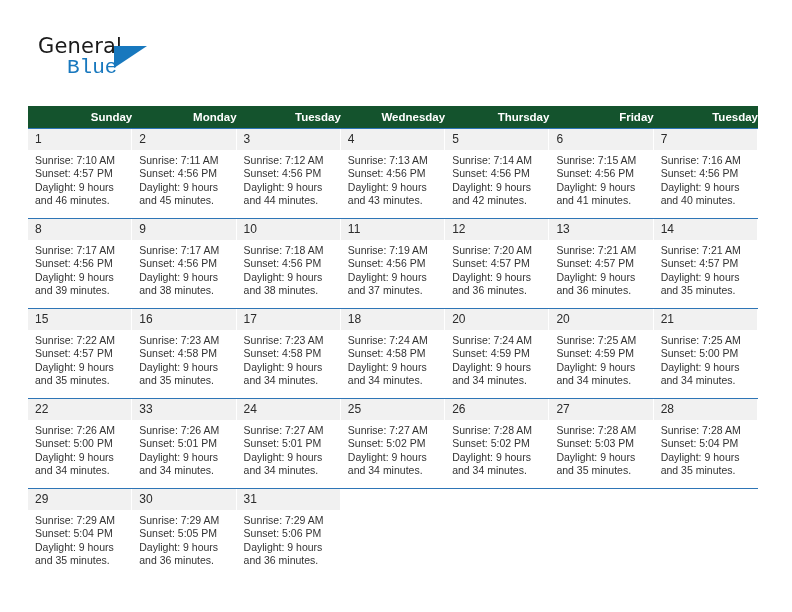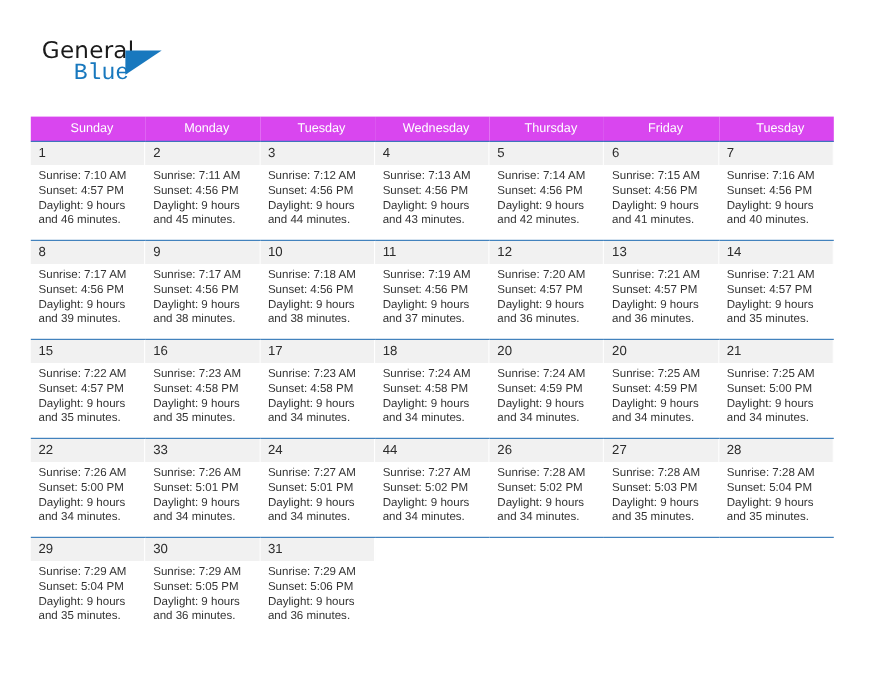--- a/index.html
+++ b/index.html
@@ -87,25 +87,25 @@
   
   .calendar {
     position: absolute;
     left: 28px;
     top: 106px;
     width: 730px;
     border-collapse: collapse;
     table-layout: fixed;
   }
   .calendar th {
-    background: #d946ef;
+    background: #14532d;
     color: #ffffff;
-    font-weight: normal;
+    font-weight: bold;
     font-size: 11.5px;
-    text-align: center;
+    text-align: right;
     padding: 5px 0 5px 7px;
     height: 11px;
     border: none;
   }
   .calendar td {
     vertical-align: top;
     padding: 0;
     border: none;
     border-top: 1px solid #2e75b6;
     width: 104.28px;
@@ -387,21 +387,21 @@
           <td>
             <div class="daynum">24</div>
             <div class="details">
               <div>Sunrise: 7:27 AM</div>
               <div>Sunset: 5:01 PM</div>
               <div>Daylight: 9 hours</div>
               <div>and 34 minutes.</div>
             </div>
           </td>
           <td>
-            <div class="daynum">44</div>
+            <div class="daynum">25</div>
             <div class="details">
               <div>Sunrise: 7:27 AM</div>
               <div>Sunset: 5:02 PM</div>
               <div>Daylight: 9 hours</div>
               <div>and 34 minutes.</div>
             </div>
           </td>
           <td>
             <div class="daynum">26</div>
             <div class="details">

